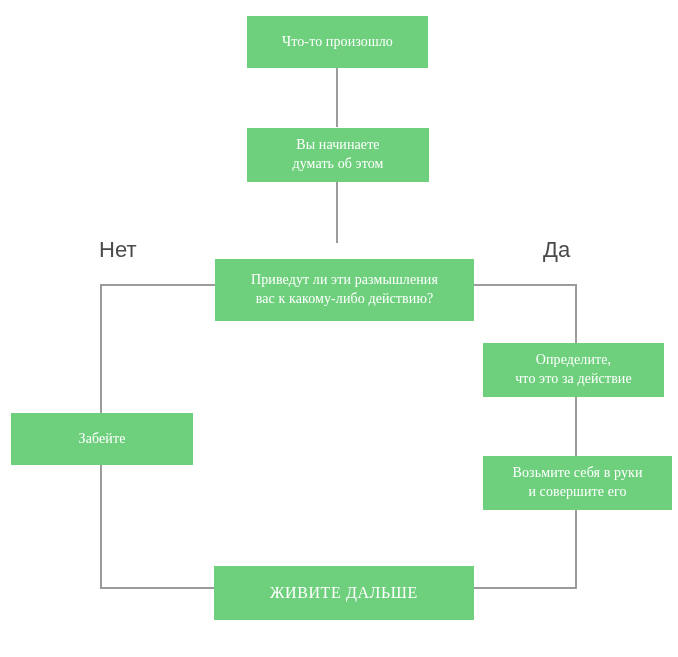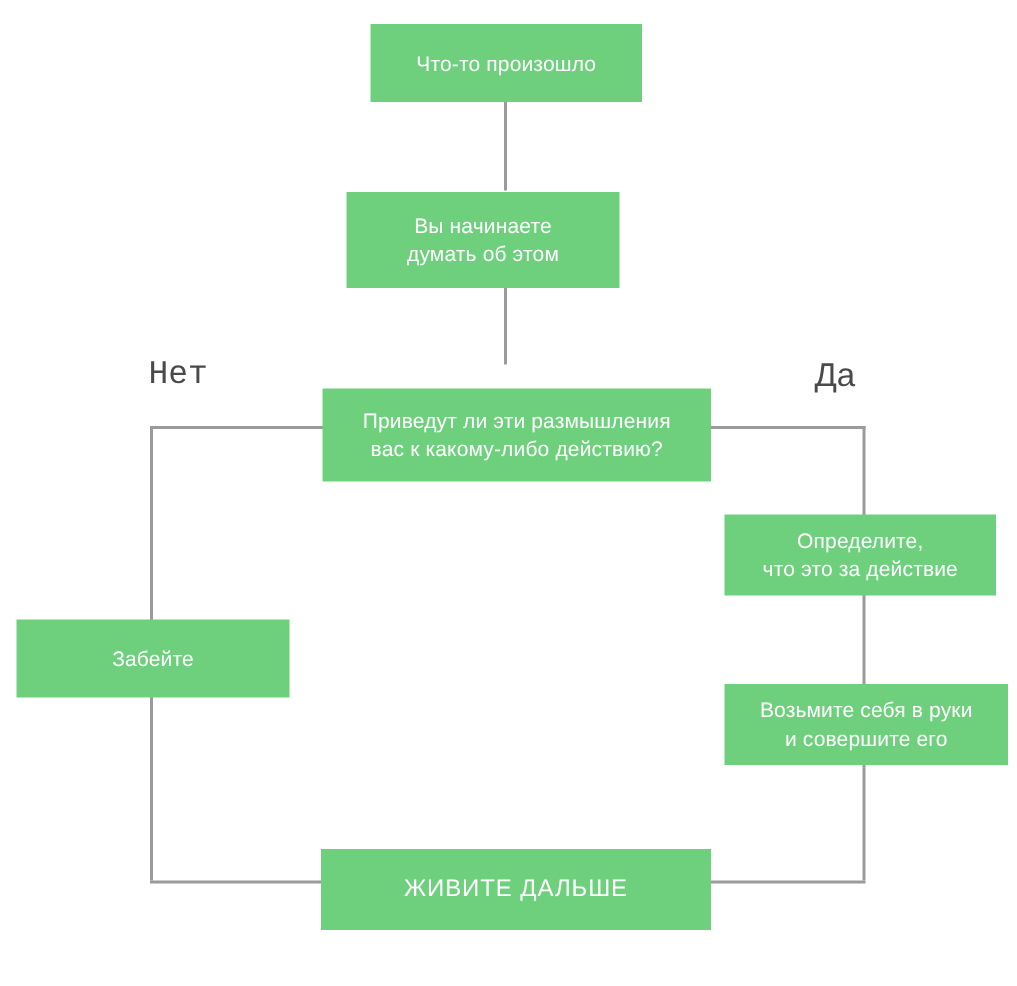--- a/index.html
+++ b/index.html
@@ -24,20 +24,21 @@
     color: #ffffff;
     display: flex;
     align-items: center;
     justify-content: center;
     text-align: center;
     font-size: 14px;
     line-height: 1.35;
     box-sizing: border-box;
     padding: 4px 8px;
     letter-spacing: 0.1px;
+    font-family: Liberation Serif, serif;
   }
   .node.big {
     font-size: 16px;
     letter-spacing: 0.6px;
   }
   .label {
     position: absolute;
     color: #4a4a4a;
     font-size: 22px;
     font-family: "Liberation Sans", sans-serif;
@@ -59,26 +60,26 @@
   <div class="line v" style="left:336px; top:182px; height:61px;"></div>
 
   <div class="line h" style="left:100px; top:284px; width:116px;"></div>
   <div class="line v" style="left:100px; top:284px; height:303px;"></div>
   <div class="line h" style="left:100px; top:587px; width:115px;"></div>
 
   <div class="line h" style="left:474px; top:284px; width:103px;"></div>
   <div class="line v" style="left:575px; top:284px; height:303px;"></div>
   <div class="line h" style="left:474px; top:587px; width:103px;"></div>
 
-  <div class="label" style="left:99px; top:237px;font-family:Liberation Mono, monospace;">Нет</div>
+  <div class="label" style="left:99px; top:237px;">Нет</div>
   <div class="label" style="left:543px; top:237px;text-align:right;">Да</div>
 
   <div class="node" style="left:247px; top:16px; width:181px; height:52px;">Что-то произошло</div>
 
-  <div class="node" style="left:231px; top:128px; width:182px; height:64px; white-space:pre-line;text-align:center;">Вы начинаете
+  <div class="node" style="left:247px; top:128px; width:182px; height:54px; white-space:pre-line;text-align:center;">Вы начинаете
 думать об этом</div>
 
   <div class="node" style="left:215px; top:259px; width:259px; height:62px; white-space:pre-line;">Приведут ли эти размышления
 вас к какому-либо действию?</div>
 
   <div class="node" style="left:483px; top:456px; width:189px; height:54px; white-space:pre-line;">Возьмите себя в руки
 и совершите его</div>
 
   <div class="node" style="left:483px; top:343px; width:181px; height:54px; white-space:pre-line;">Определите,
 что это за действие</div>

